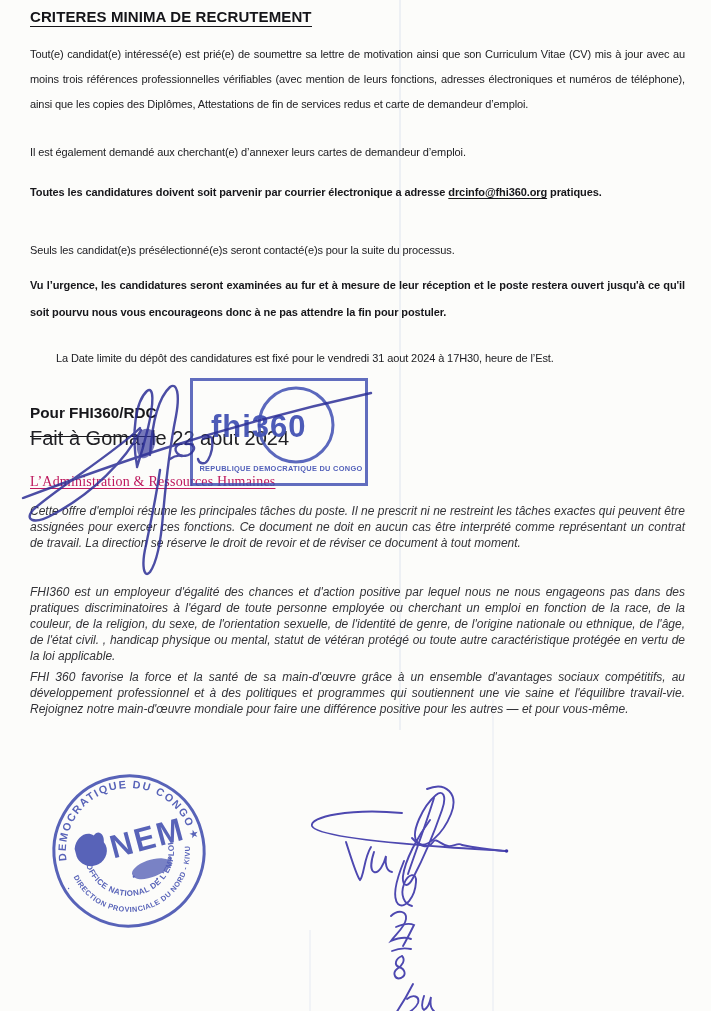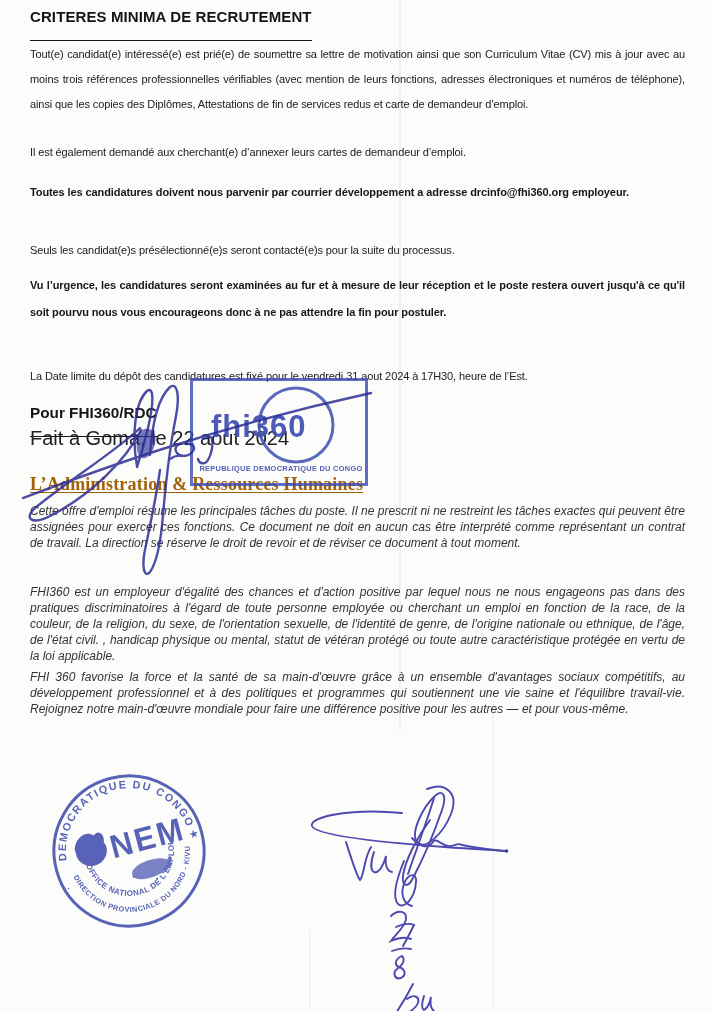--- a/index.html
+++ b/index.html
@@ -5,27 +5,27 @@
   html,body{margin:0;padding:0;background:#e8e8e8;}
   .page{
     position:relative;width:711px;height:1011px;margin:0 auto;
     background:#fcfcfa;overflow:hidden;
     font-family:"Liberation Sans",sans-serif;
   }
   .tb{position:absolute;left:30px;width:655px;}
   .body-text{font-size:11px;line-height:25px;color:#202024;text-align:justify;letter-spacing:-0.1px;margin:0;}
   .bold{font-weight:700;color:#17171b;}
   .title{font-size:15px;font-weight:700;color:#141418;letter-spacing:0.1px;}
-  .title span{border-bottom:1.6px solid #141418;padding-bottom:15px;}
-  .email-underline{text-underline-offset:2px;}
+  .title span{border-bottom:1.6px solid #141418;padding-bottom:1px;}
+  .email-underline{text-decoration:underline;text-underline-offset:2px;}
   .urgence{line-height:27px;}
   .pour{font-size:15.3px;font-weight:700;color:#17171b;}
   .pour span{border-bottom:1.6px solid #17171b;padding-bottom:15px;text-align:right;}
   .fait{font-size:20px;color:#202024;}
-  .role{font-family:"Liberation Serif",serif;font-size:18px;font-weight:700;color:#a16207;
+  .role{font-family:"Liberation Serif",serif;font-size:14px;font-weight:400;color:#be185d;
         text-decoration:underline;text-underline-offset:2px;letter-spacing:0.2px;}
   .it{font-style:italic;font-size:12px;line-height:15.9px;color:#333338;text-align:justify;margin:0;}
   .overlay{position:absolute;left:0;top:0;pointer-events:none;}
   .fhi-stamp{
     position:absolute;left:190px;top:378px;width:172px;height:102px;
     border:3px solid rgba(62,77,177,0.82);z-index:2;pointer-events:none;
   }
   .scanline{position:absolute;width:2px;pointer-events:none;}
   svg text{font-family:"Liberation Sans",sans-serif;}
 </style>
@@ -37,27 +37,27 @@
   <div class="scanline" style="left:399px;top:0;height:730px;background:rgba(150,170,215,0.14);"></div>
   <div class="scanline" style="left:492px;top:700px;height:311px;background:rgba(150,170,215,0.10);"></div>
   <div class="scanline" style="left:309px;top:930px;height:81px;background:rgba(150,170,215,0.10);"></div>
 
   <div class="tb title" style="top:8px;"><span>CRITERES MINIMA DE RECRUTEMENT</span></div>
 
   <p class="tb body-text" style="top:42px;">Tout(e) candidat(e) intéressé(e) est prié(e) de soumettre sa lettre de motivation ainsi que son Curriculum Vitae (CV) mis à jour avec au moins trois références professionnelles vérifiables (avec mention de leurs fonctions, adresses électroniques et numéros de téléphone), ainsi que les copies des Diplômes, Attestations de fin de services redus et carte de demandeur d’emploi.</p>
 
   <p class="tb body-text" style="top:140px;">Il est également demandé aux cherchant(e) d’annexer leurs cartes de demandeur d’emploi.</p>
 
-  <p class="tb body-text bold" style="top:180px;"><span>Toutes les candidatures doivent nous parvenir par courrier développement a adresse</span> <span class="email-underline">drcinfo@fhi360.org</span><span> employeur.</span></p>
+  <p class="tb body-text bold" style="top:180px;"><span>Toutes les candidatures doivent soit parvenir par courrier électronique a adresse</span> <span class="email-underline">drcinfo@fhi360.org</span><span> pratiques.</span></p>
 
   <p class="tb body-text bold urgence" style="top:272px;">Vu l’urgence, les candidatures seront examinées au fur et à mesure de leur réception et le poste restera ouvert jusqu'à ce qu'il soit pourvu nous vous encourageons donc à ne pas attendre la fin pour postuler.</p>
 
   <p class="tb body-text" style="top:238px;">Seuls les candidat(e)s présélectionné(e)s seront contacté(e)s pour la suite du processus.</p>
 
-  <p class="tb body-text" style="top:364px;">La Date limite du dépôt des candidatures est fixé pour le vendredi 31 aout 2024 à 17H30, heure de l’Est.</p>
+  <p class="tb body-text" style="top:346px;margin-left:26px;">La Date limite du dépôt des candidatures est fixé pour le vendredi 31 aout 2024 à 17H30, heure de l’Est.</p>
 
   <div class="tb pour" style="top:404px;"><span>Pour FHI360/RDC</span></div>
   <div class="tb fait" style="top:427px;">Fait à Goma, le 22 aout 2024</div>
   <div class="tb role" style="top:474px;">L’Administration &amp; Ressources Humaines</div>
 
   <p class="tb it" style="top:504px;">Cette offre d'emploi résume les principales tâches du poste. Il ne prescrit ni ne restreint les tâches exactes qui peuvent être assignées pour exercer ces fonctions. Ce document ne doit en aucun cas être interprété comme représentant un contrat de travail. La direction se réserve le droit de revoir et de réviser ce document à tout moment.</p>
   <p class="tb it" style="top:585px;">FHI360 est un employeur d'égalité des chances et d'action positive par lequel nous ne nous engageons pas dans des pratiques discriminatoires à l'égard de toute personne employée ou cherchant un emploi en fonction de la race, de la couleur, de la religion, du sexe, de l'orientation sexuelle, de l'identité de genre, de l'origine nationale ou ethnique, de l'âge, de l'état civil. , handicap physique ou mental, statut de vétéran protégé ou toute autre caractéristique protégée en vertu de la loi applicable.</p>
   <p class="tb it" style="top:670px;">FHI 360 favorise la force et la santé de sa main-d'œuvre grâce à un ensemble d'avantages sociaux compétitifs, au développement professionnel et à des politiques et programmes qui soutiennent une vie saine et l'équilibre travail-vie. Rejoignez notre main-d'œuvre mondiale pour faire une différence positive pour les autres — et pour vous-même.</p>
 
   <div class="fhi-stamp">

